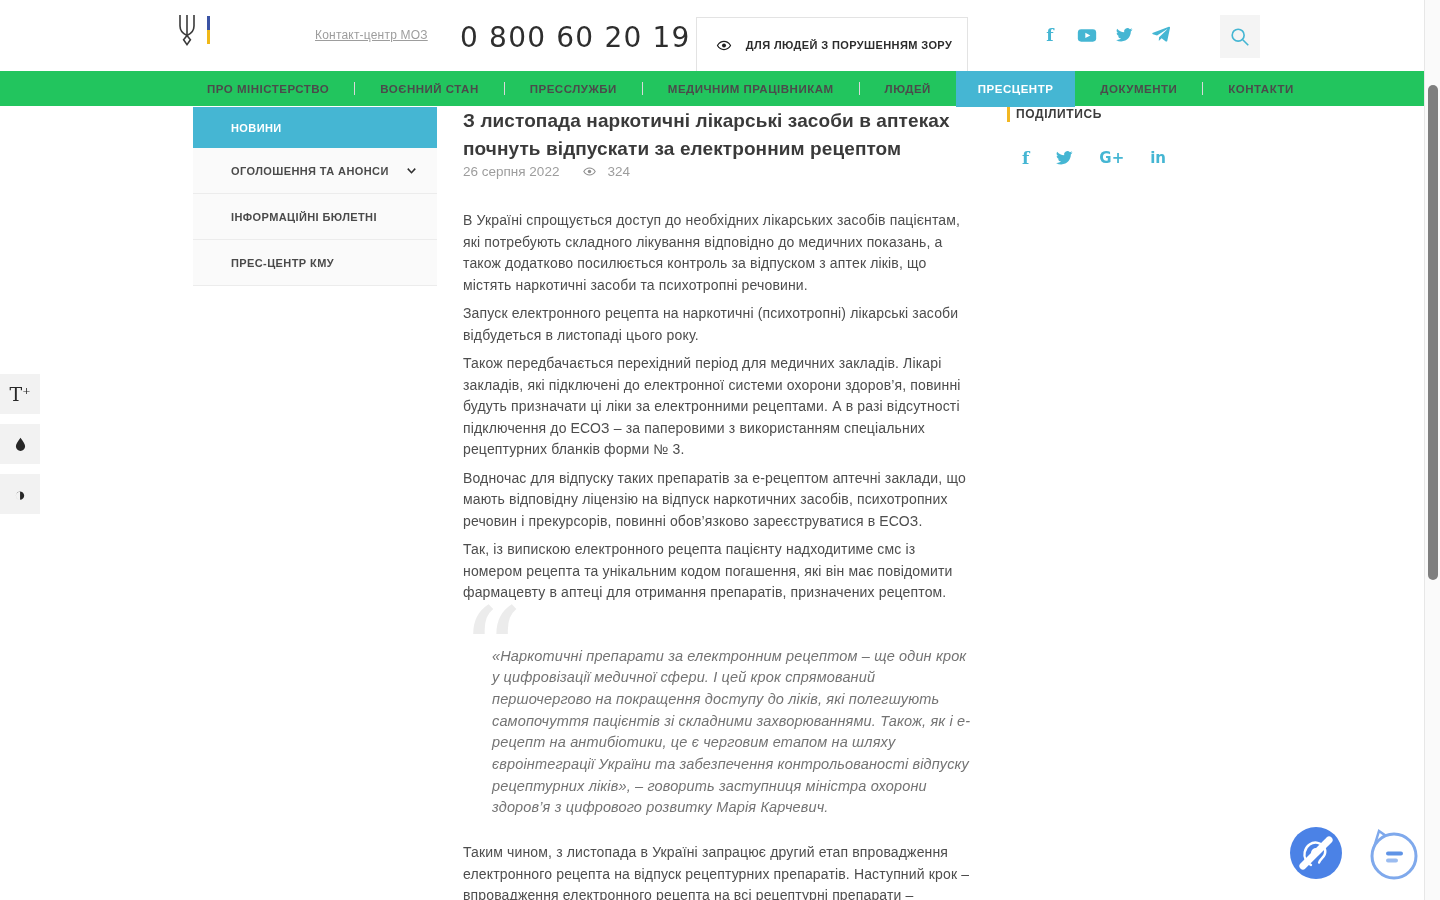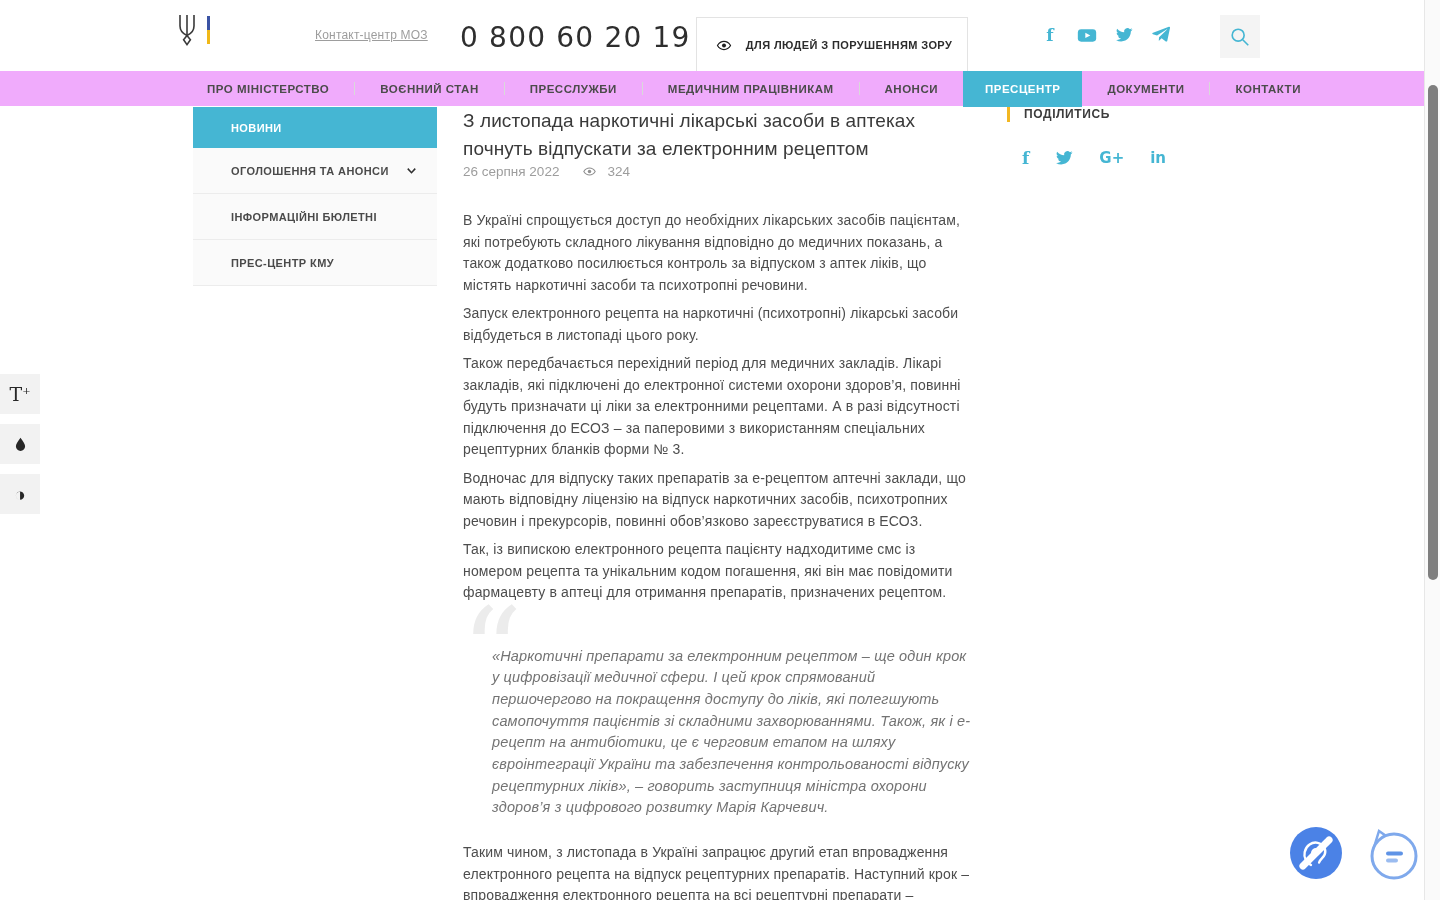--- a/index.html
+++ b/index.html
@@ -16,47 +16,47 @@
   .contact-label { position:absolute; left:315px; top:28px; font-size:12px; color:#9d9d9d; letter-spacing:.2px;text-decoration:underline; }
   .phone { position:absolute; left:460px; top:21px; font-size:28px; color:#2e2e2e; letter-spacing:1.2px; text-decoration:none; font-family:"DejaVu Sans", sans-serif; font-weight:400; }
   .vision-btn { position:absolute; left:696px; top:17px; width:272px; height:56px; background:#fff; border:1px solid #e3e3e3; display:flex; align-items:center; justify-content:center; gap:10px; cursor:pointer; }
   .vision-btn span { font-size:11px; font-weight:bold; color:#2c2c2c; letter-spacing:.4px; }
   .soc-row { position:absolute; left:1040px; top:25px; display:flex; align-items:center; gap:17px; }
   .soc { color:#45b6d3; text-decoration:none; display:flex; align-items:center; justify-content:center; width:20px; height:20px; cursor:pointer; }
   .soc.fb { font-weight:bold; font-size:17px; font-family:"DejaVu Serif", serif; }
   .search-btn { position:absolute; left:1220px; top:15px; width:40px; height:43px; background:#f4f4f4; border:none; display:flex; align-items:center; justify-content:center; cursor:pointer; color:#45b6d3; }
 
   
-  .nav { position:absolute; left:0; top:71px; width:1440px; height:35px; background:#f0abfc; display:flex; align-items:stretch; padding-left:193px; }
+  .nav { position:absolute; left:0; top:71px; width:1440px; height:35px; background:#22c55e; display:flex; align-items:stretch; padding-left:193px; }
   .nav-item { display:flex; align-items:center; padding:0 25px; font-size:11.5px; font-weight:bold; color:#4b4b4b; letter-spacing:.5px; cursor:pointer; white-space:nowrap; }
   .nav-item.first { padding-left:14px; }
   .nav-item.active { background:#45b6d3; color:#fff; padding:18px 22px; }
   .nav-sep { width:1px; height:13px; background:#d9d9d9; align-self:center; }
 
   
   .sidebar { position:absolute; left:193px; top:107px; width:244px; }
   .side-item { height:46px; background:#fafafa; border-bottom:1px solid #ececec; display:flex; align-items:center; padding-left:38px; padding-right:18px; font-size:11px; font-weight:bold; color:#4a4a4a; letter-spacing:.4px; cursor:pointer; }
   .side-item.active { height:41px; background:#45b6d3; color:#fff; border-bottom:none; }
   .side-item .chev { margin-left:auto; color:#2e2e2e; display:flex; }
 
   
   .article { position:absolute; left:463px; top:107px; width:514px; }
-  .art-title { font-size:19px; line-height:27.5px; color:#3a3a3a; font-weight:400; letter-spacing:.1px; }
+  .art-title { font-size:19px; line-height:27.5px; color:#3a3a3a; font-weight:700; letter-spacing:.1px; }
   .art-meta { position:absolute; top:57px; left:0; display:flex; align-items:center; gap:9px; font-size:13.5px; color:#9d9d9d; }
   .art-meta .views-eye { color:#8f8f8f; display:flex; margin-left:13px; }
   .art-body { position:absolute; top:103px; left:0; width:514px; font-size:14px; line-height:21.5px; color:#4d4d4d; letter-spacing:.15px; }
   .art-body p { margin-bottom:7px; }
   .quote-block { position:relative; margin-top:16px; margin-bottom:23px; padding-left:29px; padding-top:26px; }
   .quote-mark { position:absolute; left:-2px; top:-28px; font-family:"DejaVu Serif", serif; font-size:120px; line-height:120px; color:#ececec; letter-spacing:-10px; user-select:none; }
   .quote-text { position:relative; font-style:italic; font-size:14.5px; line-height:21.7px; color:#737373; }
   .closing { margin-top:0; }
 
   
   .share { position:absolute; left:1007px; top:107px; width:170px; }
-  .share-head { border-left:3px solid #f2b722; padding-left:14px; font-size:12px; font-weight:bold; color:#3c3c3c; letter-spacing:.6px; height:15px; line-height:15px; }
+  .share-head { border-left:3px solid #f2b722; padding-left:6px; font-size:12px; font-weight:bold; color:#3c3c3c; letter-spacing:.6px; height:15px; line-height:15px; }
   .share-icons { display:flex; align-items:center; margin-top:26px; margin-left:15px; gap:26px; }
   .share-ic { color:#45b6d3; text-decoration:none; font-weight:bold; font-size:15px; display:flex; align-items:center; cursor:pointer; font-family:"DejaVu Sans", sans-serif; }
   .share-ic.fb { font-family:"DejaVu Serif", serif; font-size:17px; }
 
   
   .a11y-rail { position:absolute; left:0; top:374px; display:flex; flex-direction:column; gap:10px; }
   .a11y-btn { width:40px; height:40px; background:#f2f2f2; border:none; display:flex; align-items:center; justify-content:center; color:#272727; cursor:pointer; }
   .a11y-btn .tplus { font-family:"DejaVu Serif", serif; font-size:19px; color:#272727; }
   .a11y-btn .tplus sup { font-size:10px; }
   .a11y-btn .contrast { font-size:19px; line-height:19px; }
@@ -158,21 +158,21 @@
 
   <nav class="nav">
     <div class="nav-item first">ПРО МІНІСТЕРСТВО</div>
     <div class="nav-sep"></div>
     <div class="nav-item">ВОЄННИЙ СТАН</div>
     <div class="nav-sep"></div>
     <div class="nav-item">ПРЕССЛУЖБИ</div>
     <div class="nav-sep"></div>
     <div class="nav-item">МЕДИЧНИМ ПРАЦІВНИКАМ</div>
     <div class="nav-sep"></div>
-    <div class="nav-item">АНОНСИ</div>
+    <div class="nav-item">ЛЮДЕЙ</div>
     <div class="nav-item active">ПРЕСЦЕНТР</div>
     <div class="nav-item">ДОКУМЕНТИ</div>
     <div class="nav-sep"></div>
     <div class="nav-item">КОНТАКТИ</div>
   </nav>
 
   <aside class="sidebar">
     <div class="side-item active">НОВИНИ</div>
     <div class="side-item">
       <span>ОГОЛОШЕННЯ ТА АНОНСИ</span>

